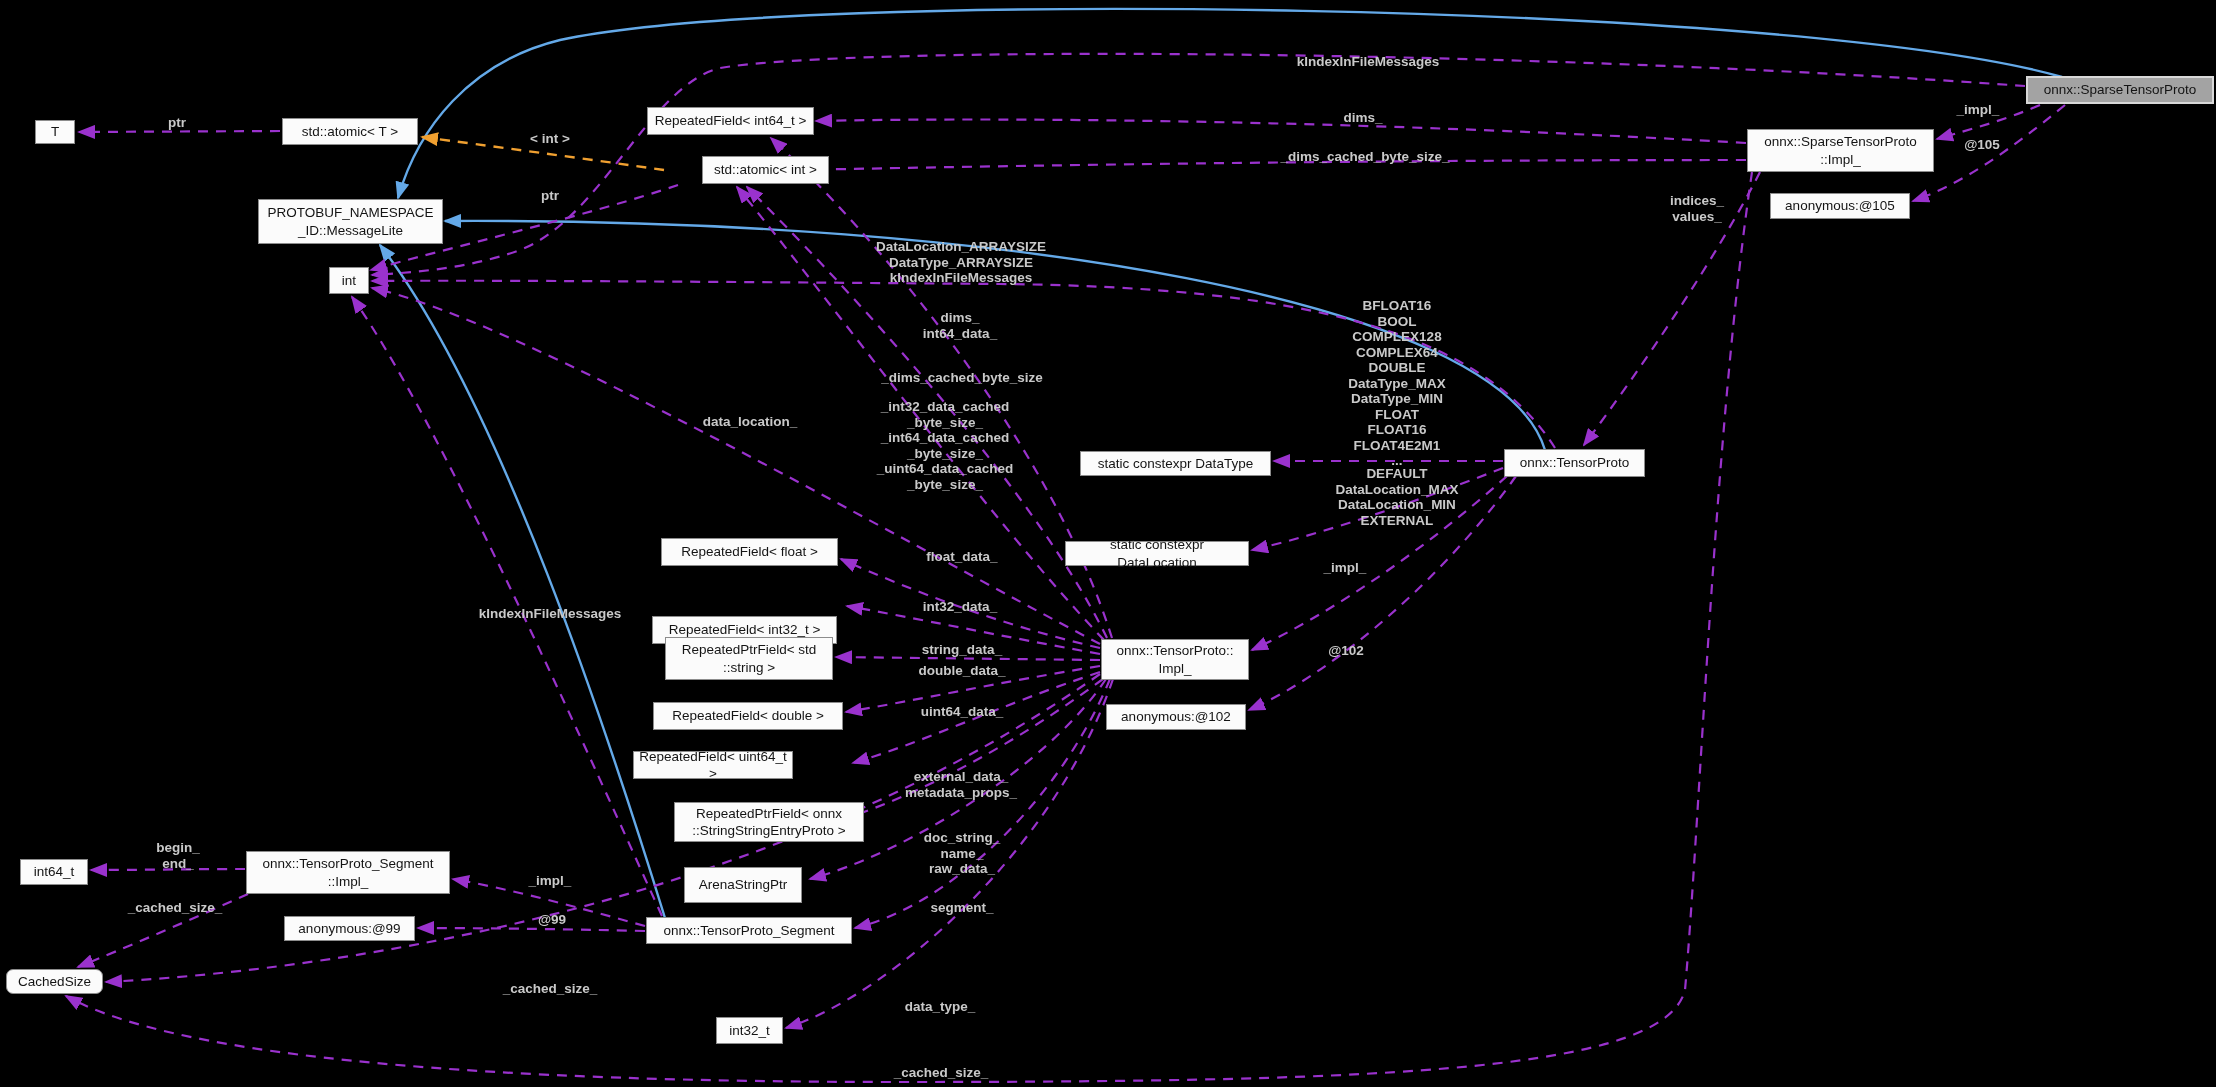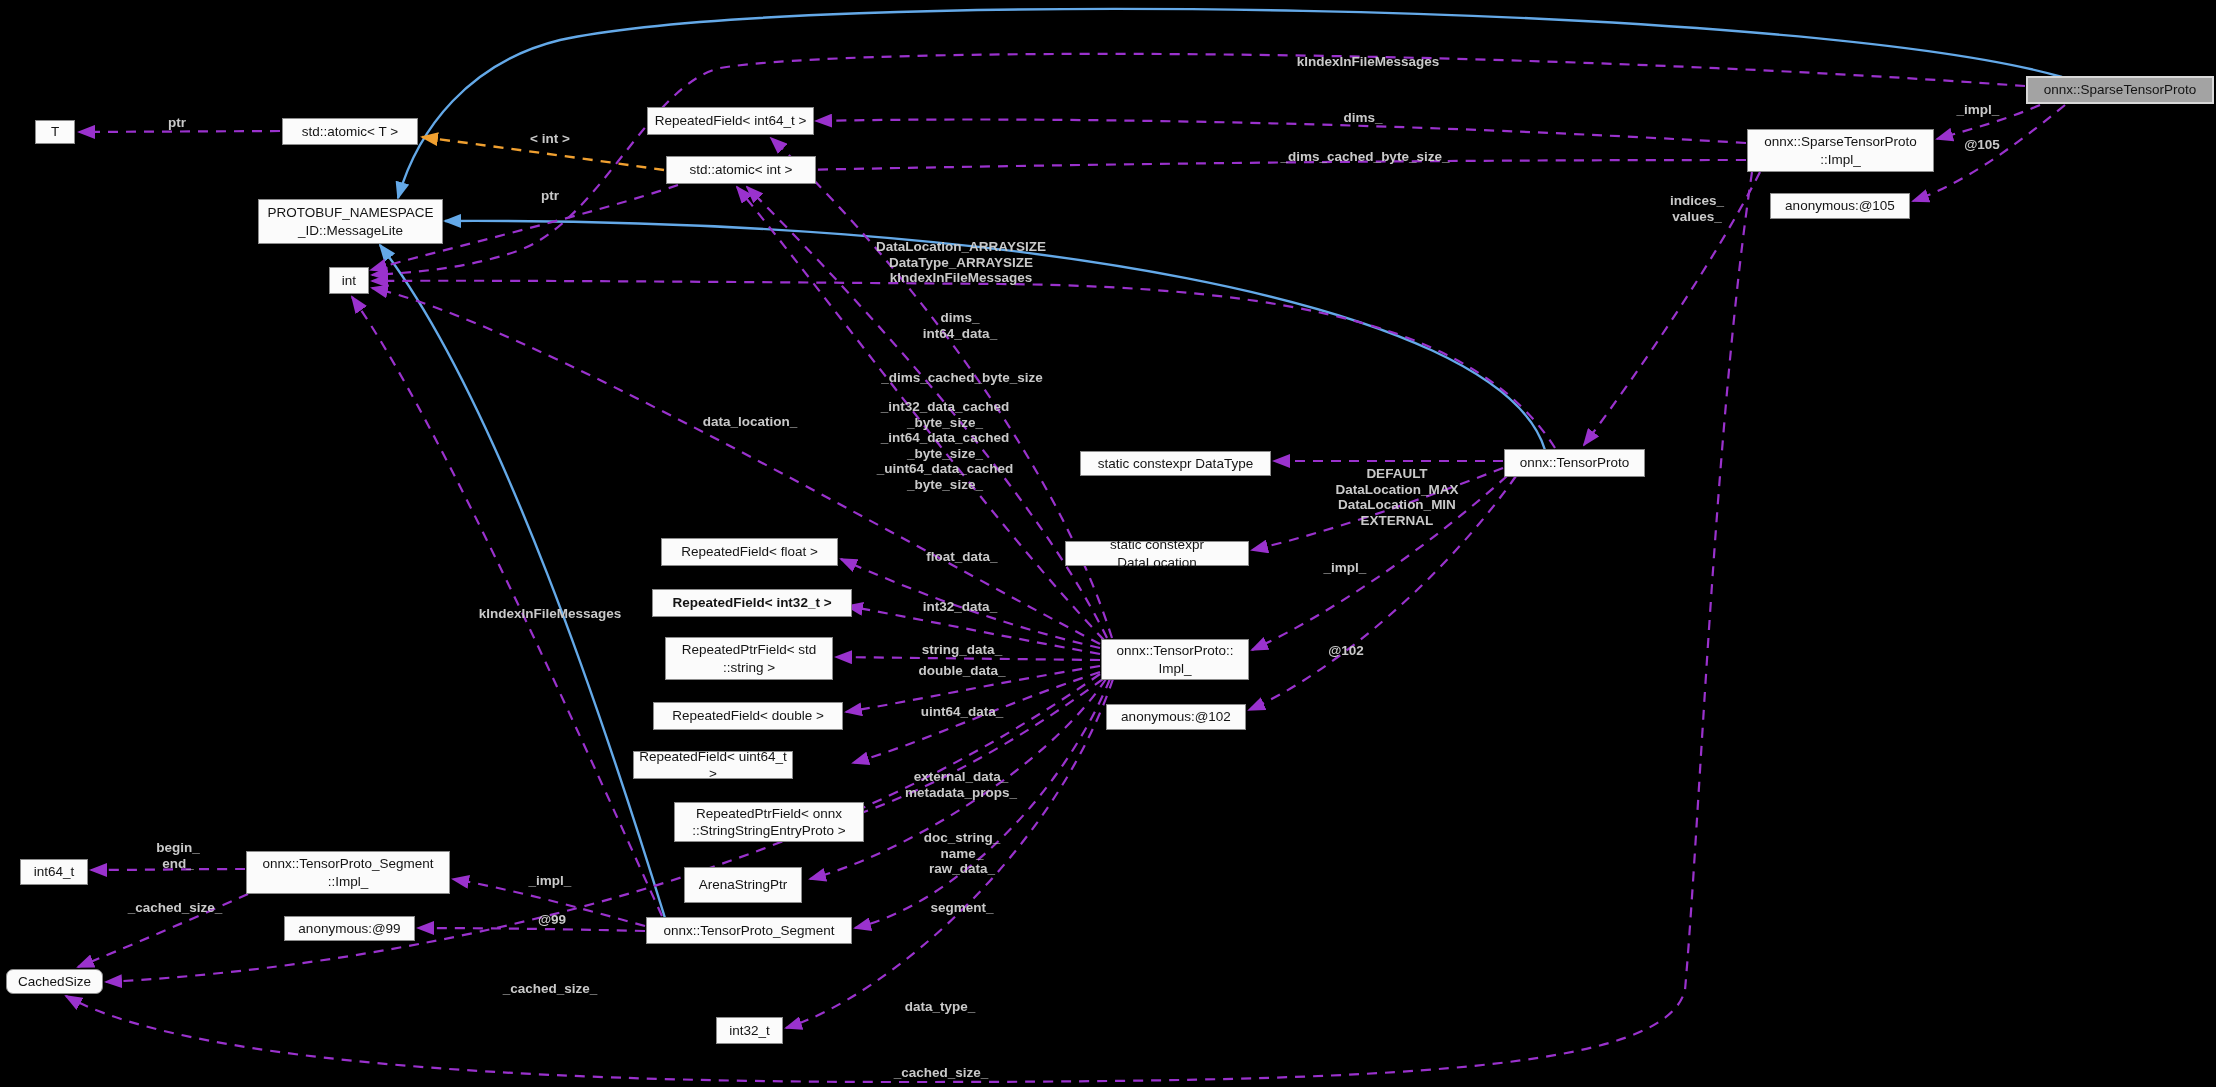--- a/index.html
+++ b/index.html
@@ -75,33 +75,33 @@
     <path class="edge-u" d="M1100,674 C750,920 300,972 106,982" marker-end="url(#aP)"></path>
     <path class="edge-u" d="M1113,679 C1055,850 890,995 786,1028" marker-end="url(#aP)"></path>
   </svg>
 
   <div class="node" style="left:35px;top:120px;width:40px;height:24px;">T</div>
   <div class="node" style="left:282px;top:118px;width:136px;height:27px;">std::atomic&lt; T &gt;</div>
   <div class="node" style="left:258px;top:199px;width:185px;height:45px;">PROTOBUF_NAMESPACE
 _ID::MessageLite</div>
   <div class="node" style="left:329px;top:267px;width:40px;height:27px;">int</div>
   <div class="node" style="left:647px;top:107px;width:167px;height:28px;">RepeatedField&lt; int64_t &gt;</div>
-  <div class="node" style="left:666px;top:156px;width:150px;height:28px;">std::atomic&lt; int &gt;</div>
+  <div class="node" style="left:702px;top:156px;width:127px;height:28px;">std::atomic&lt; int &gt;</div>
   <div class="node highlight" style="left:2026px;top:76px;width:188px;height:28px;">onnx::SparseTensorProto</div>
   <div class="node" style="left:1747px;top:129px;width:187px;height:43px;">onnx::SparseTensorProto
 ::Impl_</div>
   <div class="node" style="left:1770px;top:193px;width:140px;height:26px;">anonymous:@105</div>
   <div class="node" style="left:1080px;top:451px;width:191px;height:25px;">static constexpr DataType</div>
   <div class="node" style="left:1504px;top:449px;width:141px;height:28px;">onnx::TensorProto</div>
   <div class="node" style="left:1065px;top:541px;width:184px;height:25px;">static constexpr DataLocation</div>
   <div class="node" style="left:1101px;top:639px;width:148px;height:41px;">onnx::TensorProto::
 Impl_</div>
   <div class="node" style="left:1106px;top:704px;width:140px;height:26px;">anonymous:@102</div>
   <div class="node" style="left:661px;top:538px;width:177px;height:28px;">RepeatedField&lt; float &gt;</div>
-  <div class="node" style="left:652px;top:589px;width:200px;height:28px;font-weight:bold;">RepeatedField&lt; int32_t &gt;</div>
+  <div class="node" style="left:652px;top:616px;width:185px;height:28px;">RepeatedField&lt; int32_t &gt;</div>
   <div class="node" style="left:665px;top:637px;width:168px;height:43px;">RepeatedPtrField&lt; std
 ::string &gt;</div>
   <div class="node" style="left:653px;top:702px;width:190px;height:28px;">RepeatedField&lt; double &gt;</div>
   <div class="node" style="left:633px;top:751px;width:160px;height:28px;">RepeatedField&lt; uint64_t &gt;</div>
   <div class="node" style="left:654px;top:802px;width:190px;height:40px;margin-left:20px;">RepeatedPtrField&lt; onnx
 ::StringStringEntryProto &gt;</div>
   <div class="node" style="left:684px;top:867px;width:118px;height:36px;">ArenaStringPtr</div>
   <div class="node" style="left:646px;top:917px;width:206px;height:27px;">onnx::TensorProto_Segment</div>
   <div class="node" style="left:20px;top:859px;width:68px;height:26px;">int64_t</div>
   <div class="node" style="left:246px;top:851px;width:204px;height:43px;">onnx::TensorProto_Segment
@@ -126,20 +126,31 @@
   <div class="elabel" style="left:960px;top:326px;">dims_
 int64_data_</div>
   <div class="elabel" style="left:962px;top:378px;">_dims_cached_byte_size</div>
   <div class="elabel" style="left:750px;top:422px;">data_location_</div>
   <div class="elabel" style="left:945px;top:446px;">_int32_data_cached
 _byte_size_
 _int64_data_cached
 _byte_size_
 _uint64_data_cached
 _byte_size_</div>
+  <div class="elabel" style="left:1397px;top:383px;">BFLOAT16
+BOOL
+COMPLEX128
+COMPLEX64
+DOUBLE
+DataType_MAX
+DataType_MIN
+FLOAT
+FLOAT16
+FLOAT4E2M1
+...</div>
   <div class="elabel" style="left:1397px;top:497px;">DEFAULT
 DataLocation_MAX
 DataLocation_MIN
 EXTERNAL</div>
   <div class="elabel" style="left:1345px;top:568px;">_impl_</div>
   <div class="elabel" style="left:1346px;top:651px;">@102</div>
   <div class="elabel" style="left:962px;top:557px;">float_data_</div>
   <div class="elabel" style="left:960px;top:607px;">int32_data_</div>
   <div class="elabel" style="left:962px;top:650px;">string_data_</div>
   <div class="elabel" style="left:962px;top:671px;">double_data_</div>

